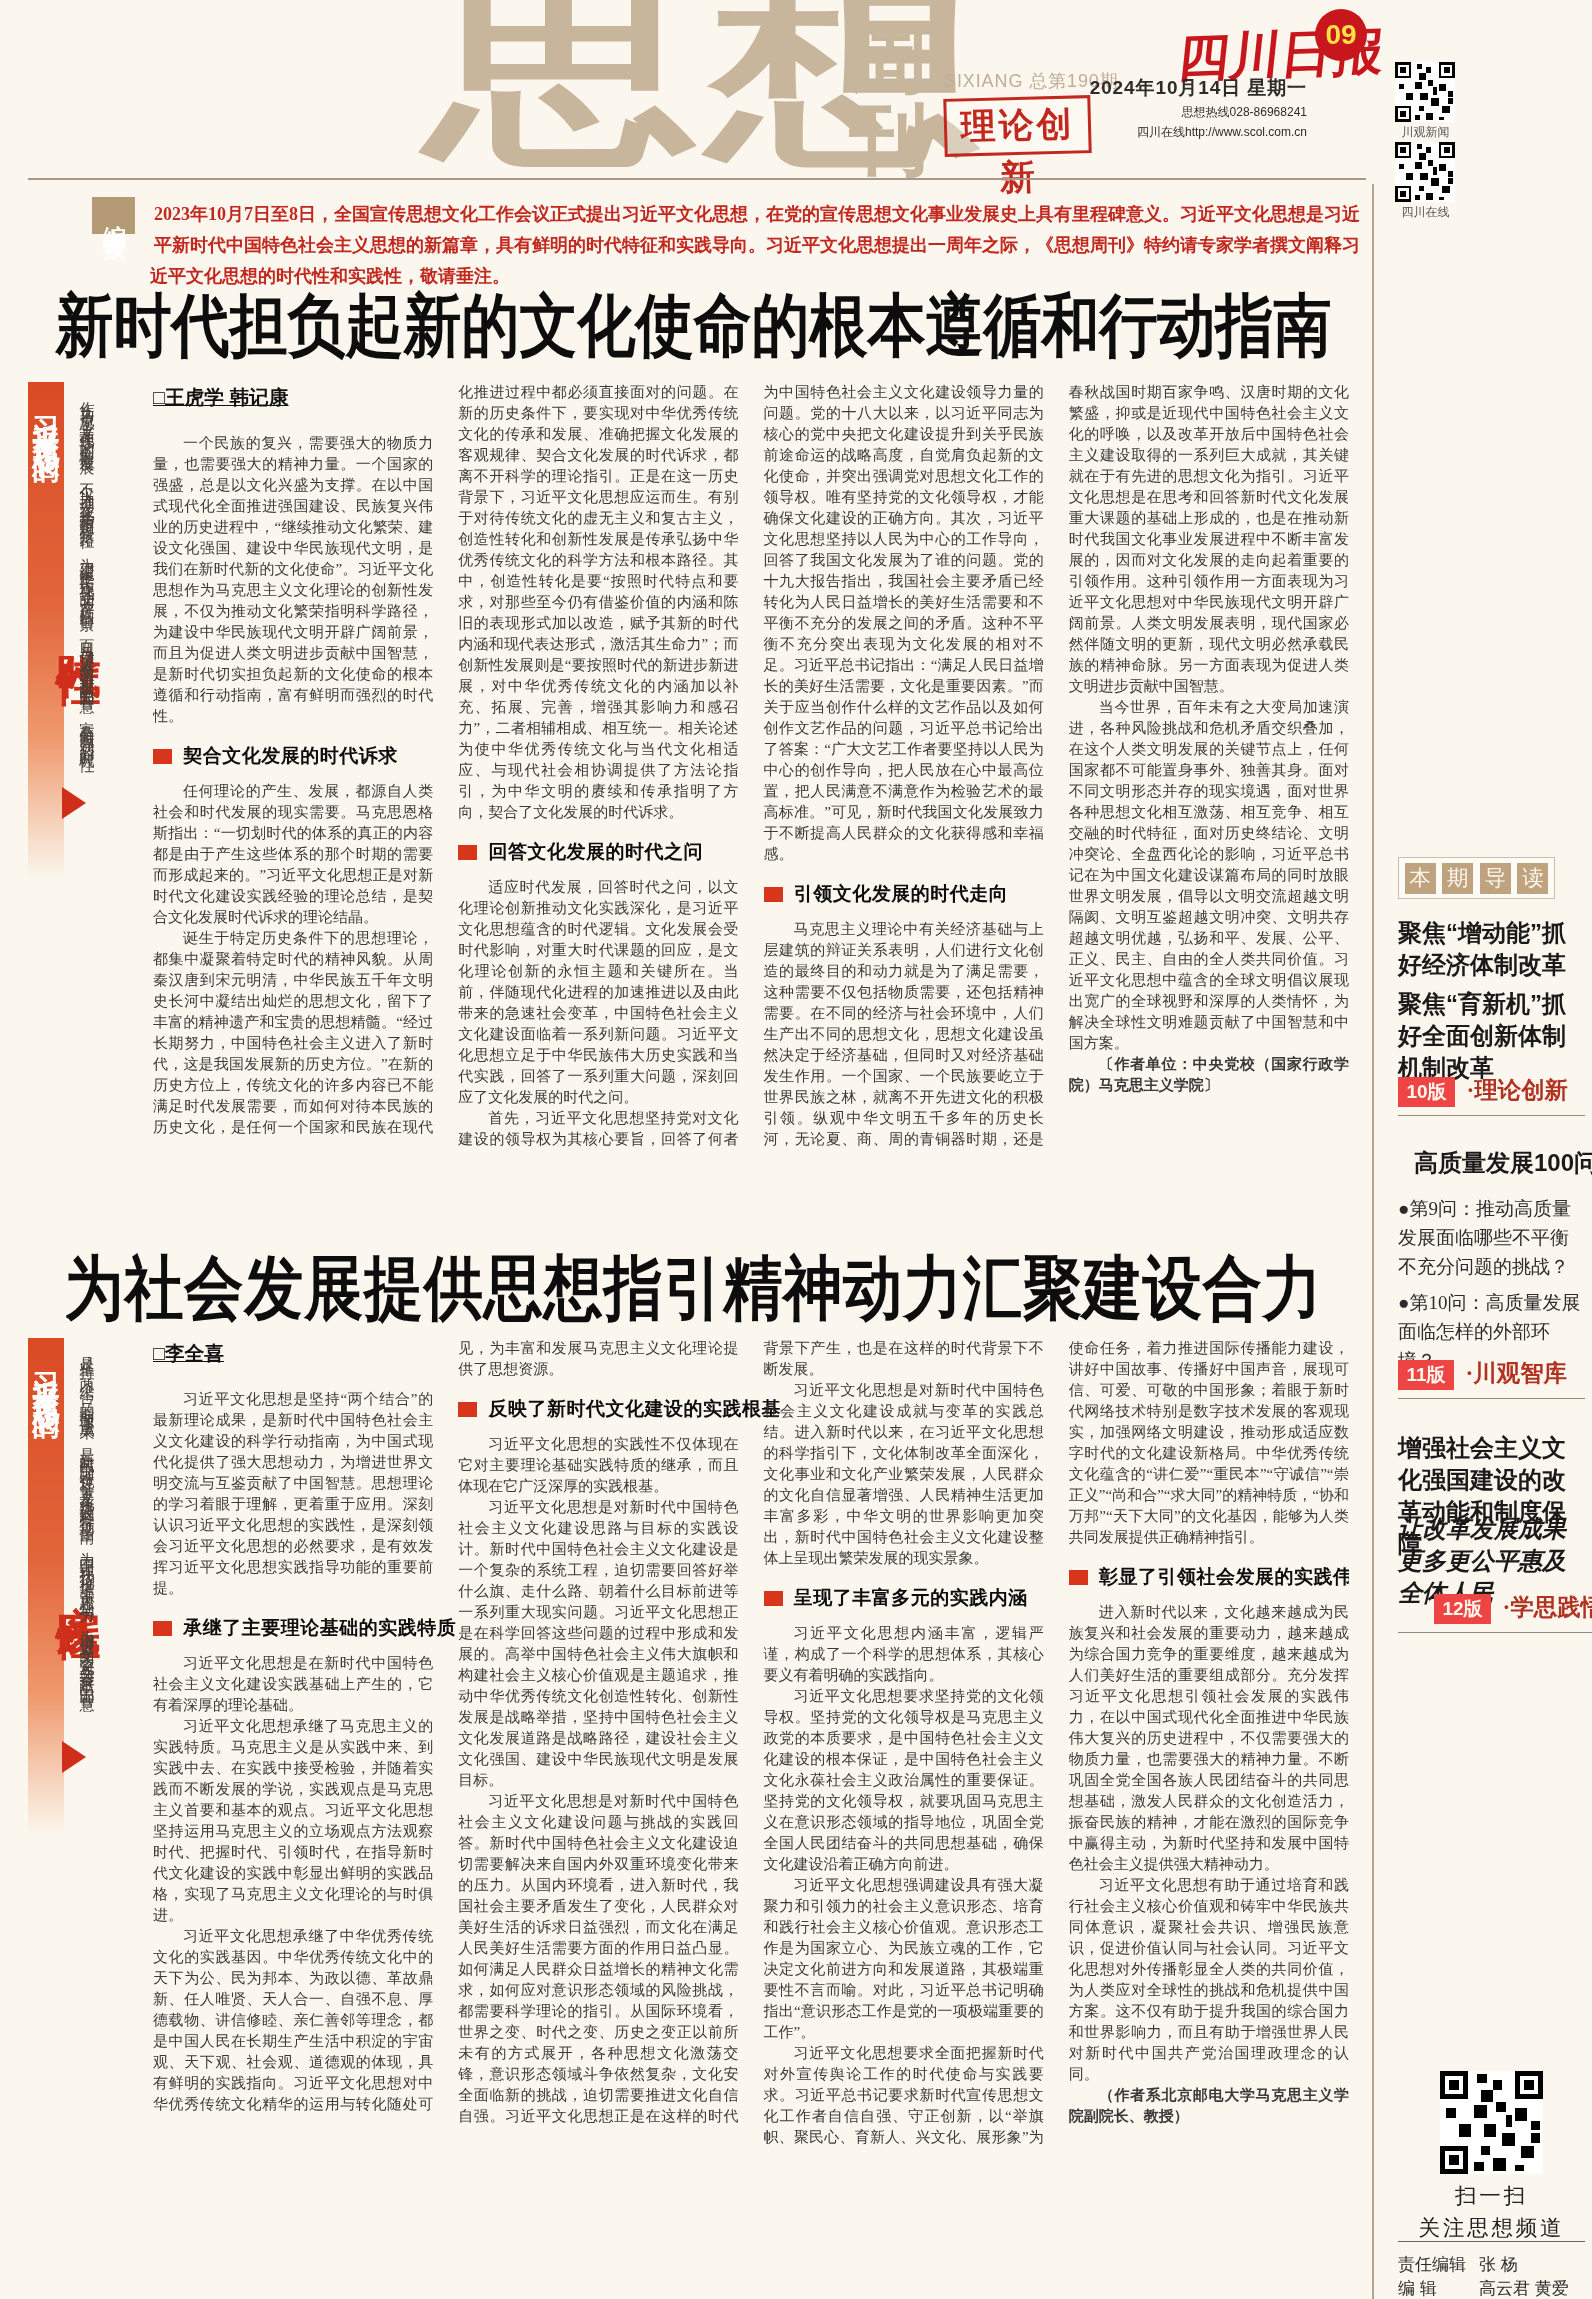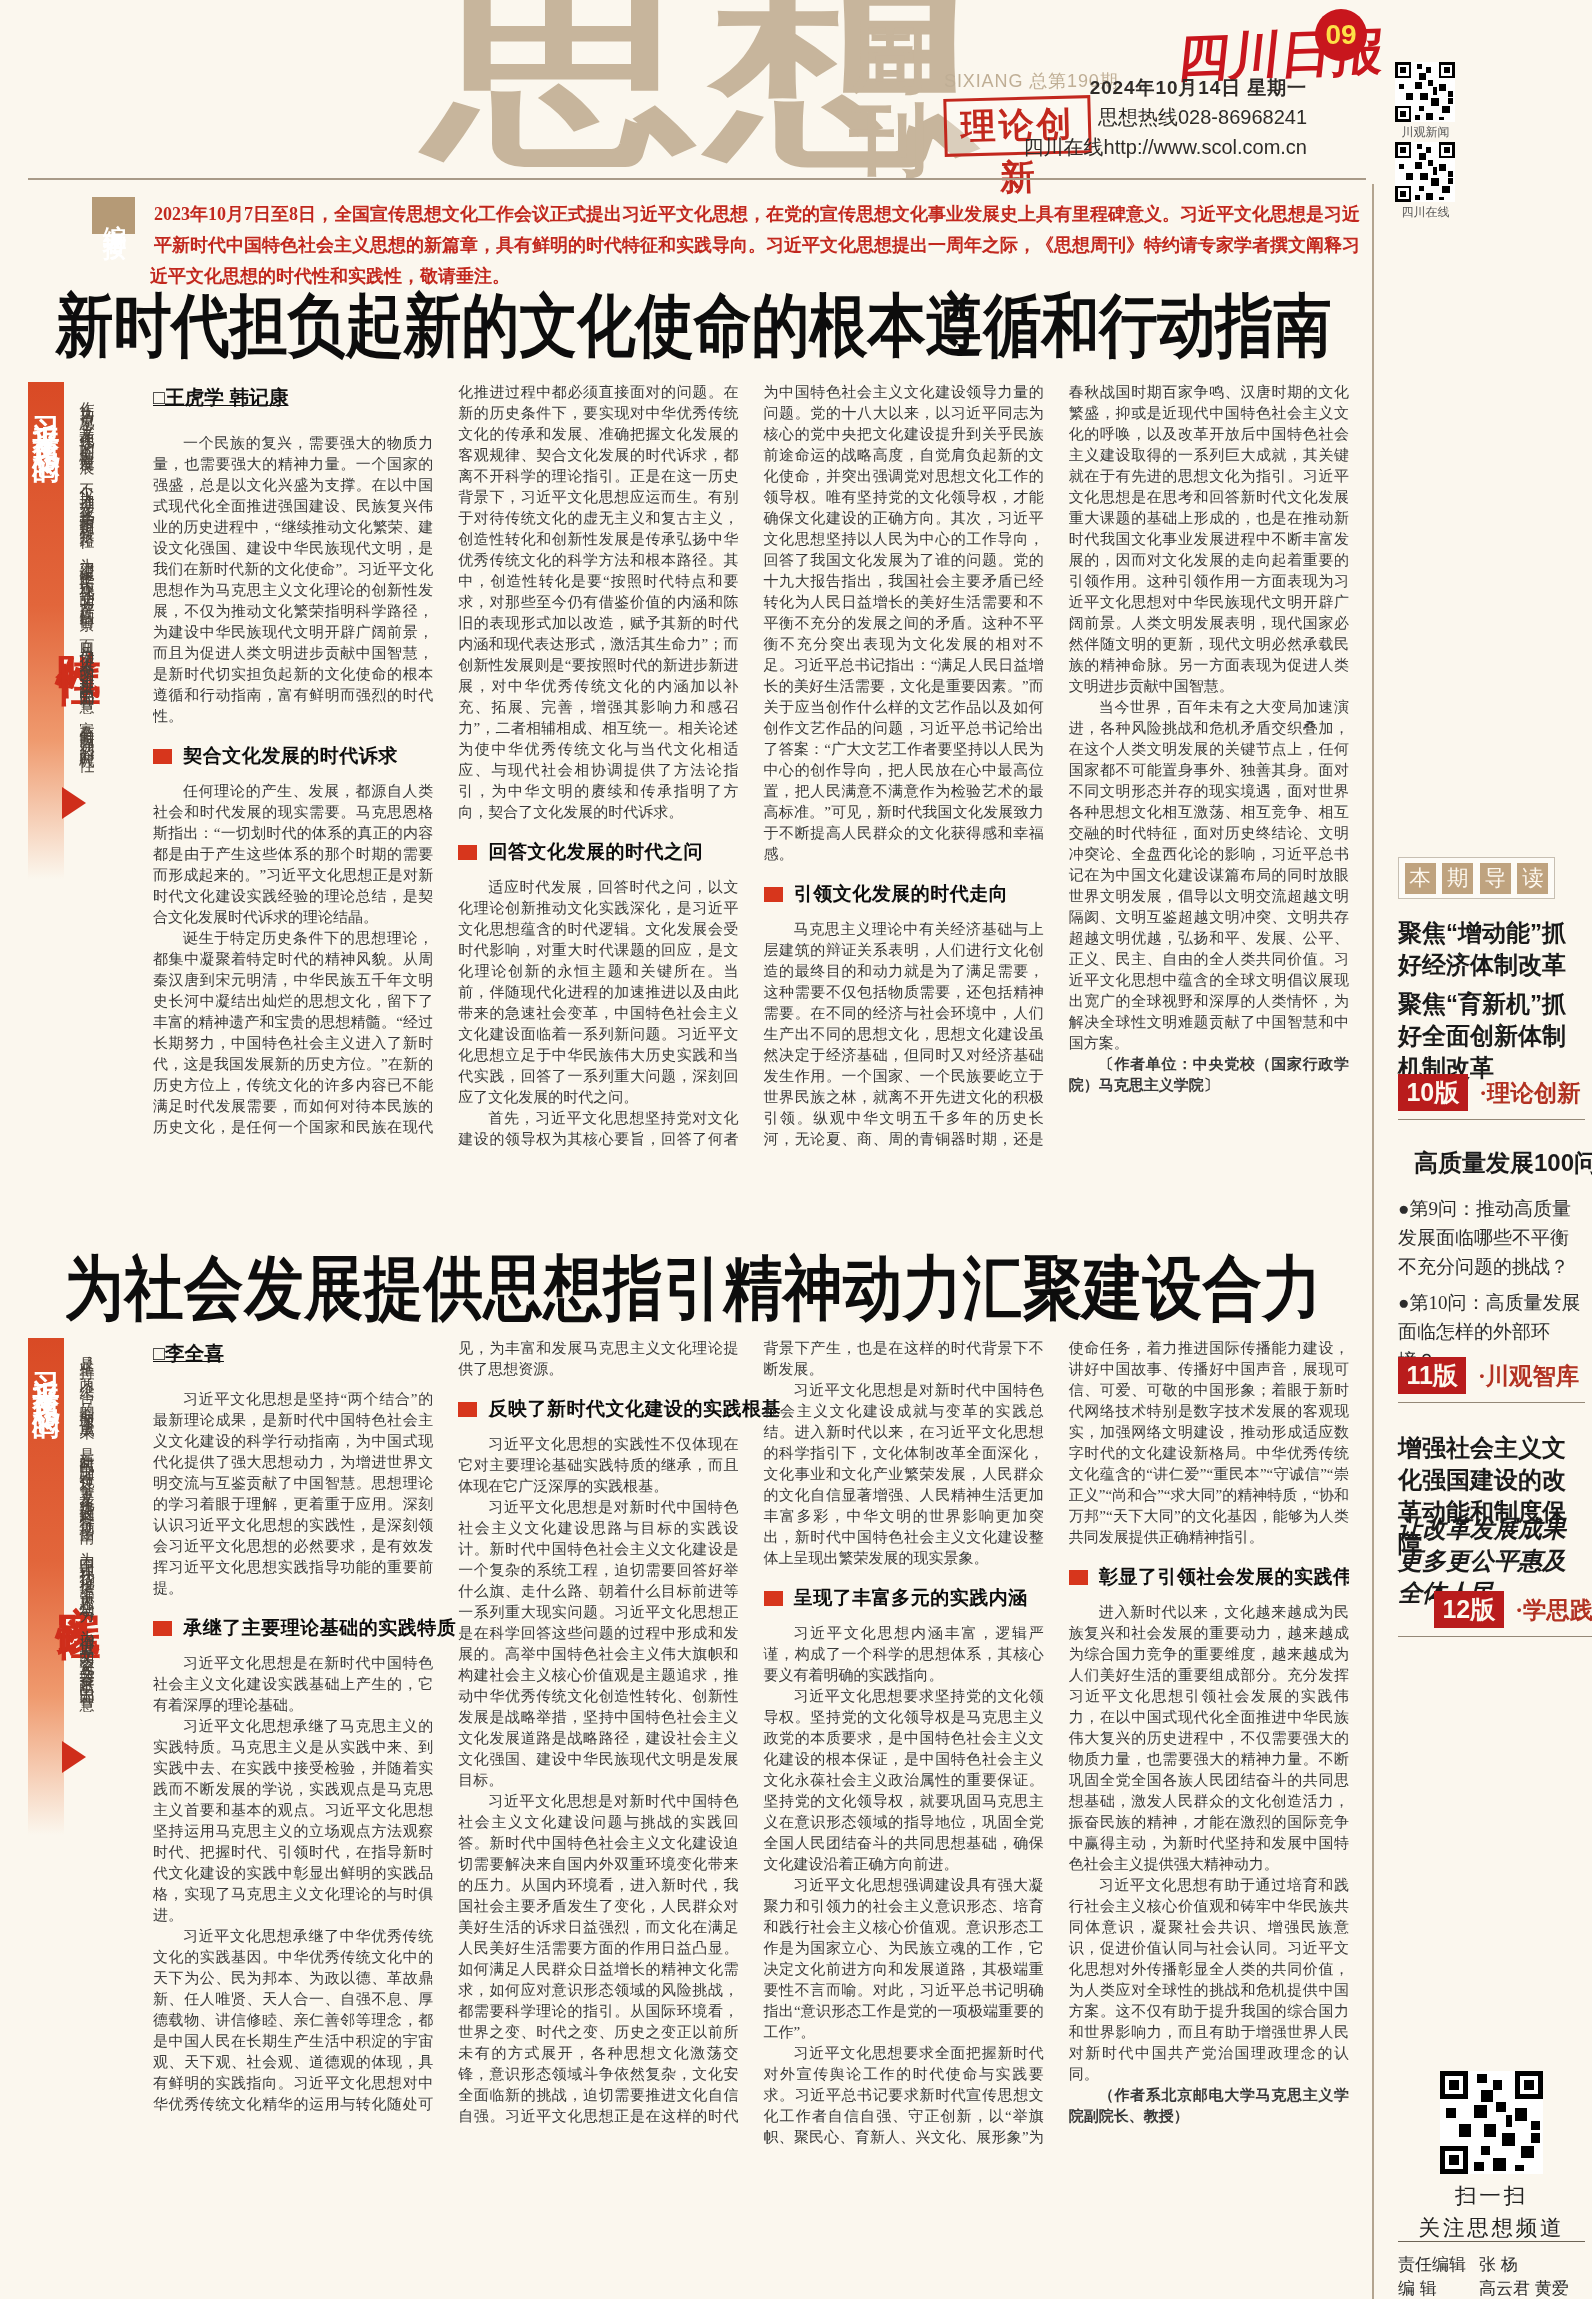--- a/index.html
+++ b/index.html
@@ -16,21 +16,21 @@
         color:#c2281e;font-weight:bold;font-size:35px;line-height:52px;text-align:center;letter-spacing:2.8px;
         transform:rotate(-1.5deg);background:rgba(255,252,248,.35);}
   .paper-logo{position:absolute;left:1179px;top:20.6px;font-size:51px;font-weight:900;color:#c8161d;
         transform:skewX(-8deg) rotate(-2deg);font-family:"Liberation Serif","DejaVu Serif",serif;}
   .page-badge{position:absolute;left:1315px;top:9.4px;width:52px;height:52px;border-radius:50%;
         background:#c8161d;color:#fde047;font-size:28px;font-weight:bold;line-height:52px;text-align:center;
         font-family:"Liberation Sans","DejaVu Sans",sans-serif;}
   .hdr-meta{position:absolute;left:974px;top:75px;width:333px;text-align:right;
         font-family:"Liberation Sans","DejaVu Sans",sans-serif;color:#2e2b28;}
   .hdr-meta .d1{font-size:19px;font-weight:bold;letter-spacing:0.9px;}
-  .hdr-meta .d2,.hdr-meta .d3{font-size:20px;margin-top:2.8px;margin-left:12px;}
+  .hdr-meta .d2,.hdr-meta .d3{font-size:12px;margin-top:2.8px;margin-left:12px;}
   .qr{display:block;}
   .qr-a{position:absolute;left:1395px;top:62px;width:60px;height:60px;}
   .qr-a-label{position:absolute;left:1389px;top:124px;width:73px;text-align:center;font-size:12px;color:#555;}
   .qr-b{position:absolute;left:1395px;top:142px;width:60px;height:60px;}
   .qr-b-label{position:absolute;left:1389px;top:204px;width:73px;text-align:center;font-size:12px;color:#555;}
   .hdr-rule{position:absolute;left:28px;top:178px;width:1338px;height:1.9px;background:#a89a88;}
   
   .ed-label{position:absolute;left:92px;top:197px;width:34px;background:#b59a76;color:#fff;
         writing-mode:vertical-rl;font-size:23.4px;font-weight:bold;letter-spacing:6.6px;padding:8.4px 4.7px;text-align:center;}
   .ed-text{position:absolute;left:150px;top:199px;width:1214px;font-size:18px;line-height:31px;
@@ -66,21 +66,21 @@
   
   .side-rule{position:absolute;left:1372px;top:184px;width:0;height:2116px;border-left:2.8px double #b3a48f;}
   .sidebar{position:absolute;left:1398px;top:184px;width:187px;height:2116px;
         font-family:"Liberation Sans","DejaVu Sans",sans-serif;}
   .guide-box{position:absolute;left:0;top:673px;border:0.9px solid #c7bfb2;padding:4.7px 5.6px;display:flex;gap:6.6px;background:#fdfbf6;}
   .guide-box .gchar{width:31px;height:31px;background:#bfa37f;color:#fdf8ef;font-size:21.5px;line-height:31px;
         text-align:center;font-family:"Liberation Serif","DejaVu Serif",serif;}
   .side-h{font-size:24px;line-height:32px;font-weight:bold;color:#1a1a1a;position:absolute;left:0;width:187px;}
   .badge-row{position:absolute;left:0;width:187px;border-bottom:0.9px solid #8c8option47e70;}
   .badge-row{border-bottom:0.9px solid #948877;padding-bottom:8.4px;}
-  .badge{display:inline-block;background:#b91c1c;color:#fdf8ee;font-size:25px;font-weight:bold;padding:1.9px 8.4px;}
+  .badge{display:inline-block;background:#ef4444;color:#fdf8ee;font-size:19px;font-weight:bold;padding:1.9px 8.4px;}
   .badge-sec{font-size:23.4px;font-weight:bold;color:#b23222;margin-left:7.5px;
         font-family:"Liberation Serif","DejaVu Serif",serif;}
   .bullet{position:absolute;left:0;width:187px;font-family:"Liberation Serif","DejaVu Serif",serif;
         font-size:19px;line-height:29px;color:#2c2c2c;}
   .qr-big{position:absolute;left:42px;top:1887px;width:103px;height:103px;}
   .qr-cap{position:absolute;left:0;top:1996px;width:187px;text-align:center;
         font-family:"Liberation Serif","DejaVu Serif",serif;font-size:21.5px;line-height:32px;color:#222;letter-spacing:2.8px;}
   .cred-rule{position:absolute;left:0;top:2057px;width:187px;border-top:1.9px solid #6d6456;}
   .cred{position:absolute;left:0;width:187px;font-size:17px;color:#2b2b2b;display:flex;}
   .cred .cl{width:81px;flex:0 0 auto;}

